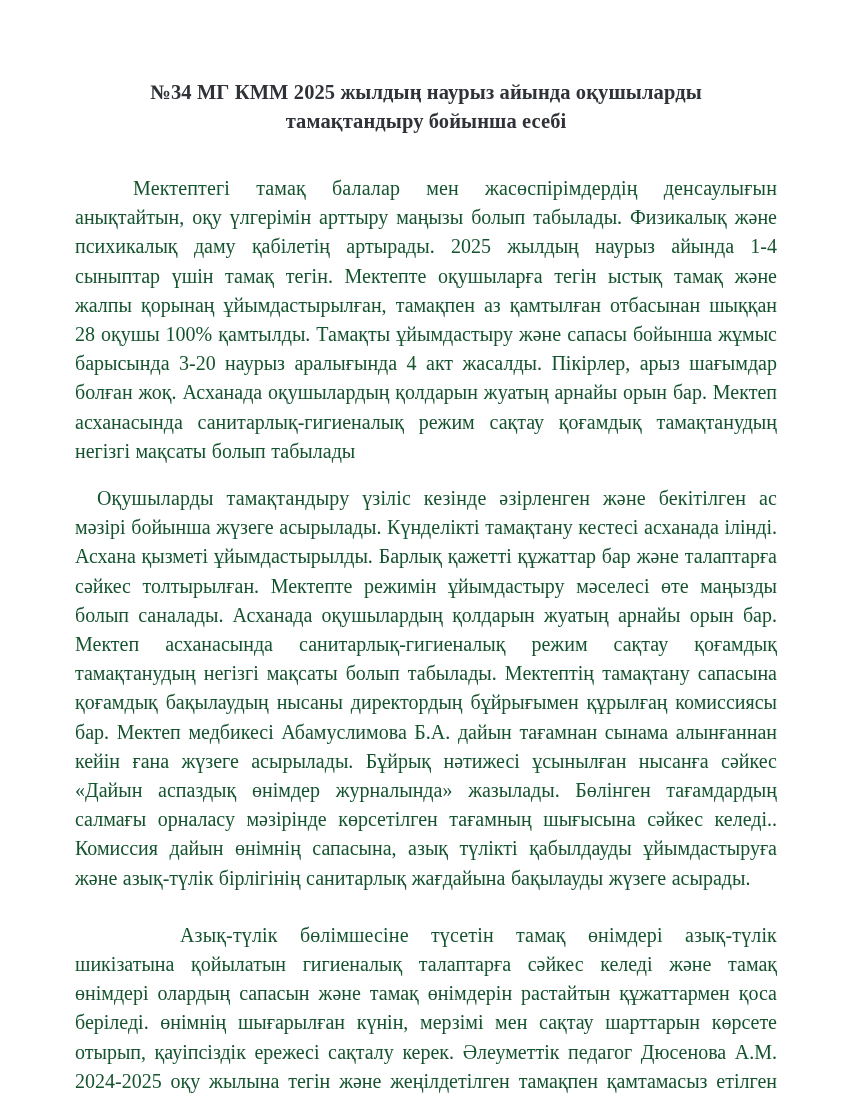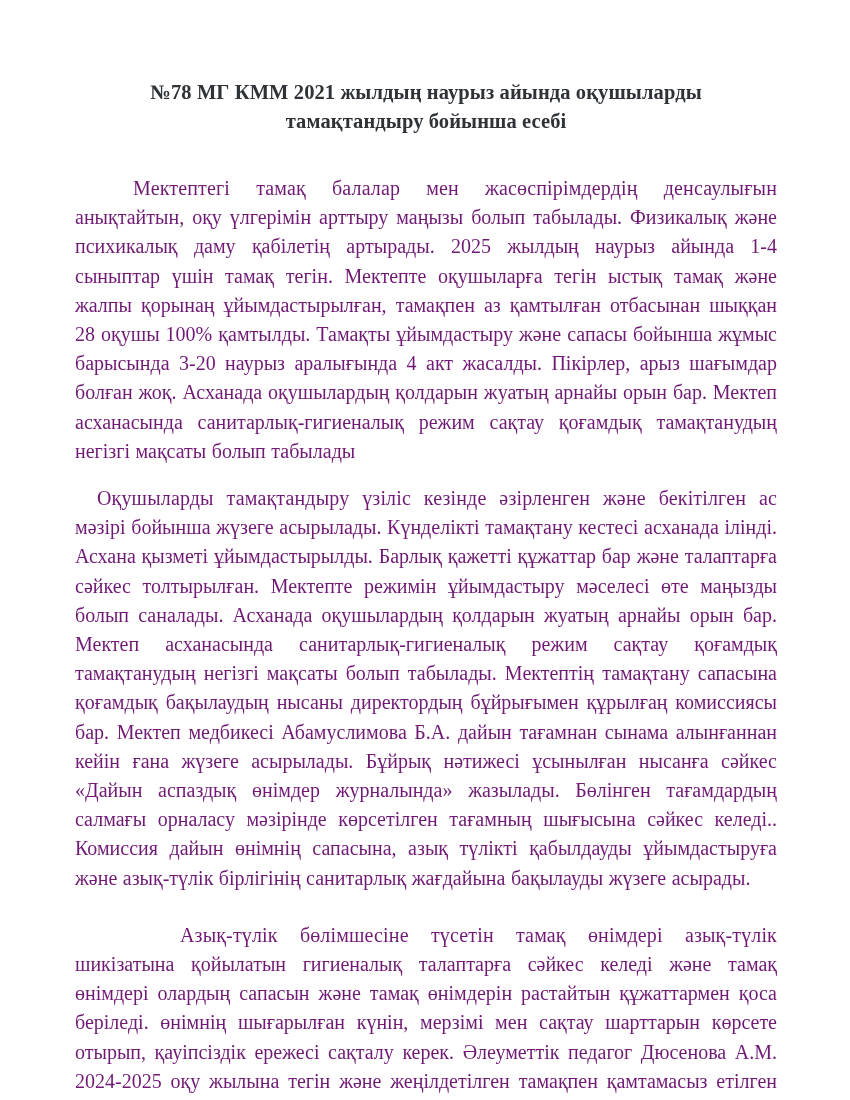--- a/index.html
+++ b/index.html
@@ -30,21 +30,21 @@
     color: #2f3338;
     margin: 0 0 0 0;
     padding: 0 10px;
     letter-spacing: 0.1px;
   }
   .para {
     font-size: 20px;
     line-height: 29.2px;
     text-align: justify;
     text-justify: inter-word;
-    color: #701a75;
+    color: #14532d;
     margin: 0;
     word-spacing: 0.5px;
   }
   .para-1 {
     margin-top: 38px;
     text-indent: 58px;
   }
   .para-2 {
     margin-top: 18px;
     text-indent: 22px;
@@ -57,21 +57,21 @@
   .para::first-line {
     letter-spacing: 0.15px;
   }
 </style>
 </head>
 <body>
 
 <div class="page">
   <div class="doc-body">
 
-    <h1 class="doc-title">№78 МГ КММ  2021 жылдың  наурыз айында оқушыларды  тамақтандыру бойынша есебі</h1>
+    <h1 class="doc-title">№34 МГ КММ  2025 жылдың  наурыз айында оқушыларды  тамақтандыру бойынша есебі</h1>
 
     <p class="para para-1">Мектептегі тамақ балалар мен жасөспірімдердің денсаулығын анықтайтын, оқу үлгерімін арттыру маңызы болып табылады. Физикалық және психикалық даму қабілетің артырады.    2025 жылдың наурыз  айында 1-4 сыныптар үшін тамақ тегін. Мектепте оқушыларға тегін ыстық тамақ және жалпы  қорынаң ұйымдастырылған, тамақпен аз қамтылған отбасынан шыққан 28 оқушы 100% қамтылды. Тамақты ұйымдастыру және сапасы бойынша жұмыс барысында  3-20 наурыз  аралығында 4 акт жасалды. Пікірлер, арыз  шағымдар  болған жоқ. Асханада  оқушылардың  қолдарын  жуатың   арнайы  орын  бар. Мектеп асханасында  санитарлық-гигиеналық  режим  сақтау  қоғамдық  тамақтанудың негізгі мақсаты болып табылады</p>
 
     <p class="para para-2">Оқушыларды тамақтандыру үзіліс кезінде әзірленген және бекітілген ас мәзірі бойынша жүзеге асырылады. Күнделікті тамақтану кестесі асханада ілінді. Асхана қызметі ұйымдастырылды. Барлық қажетті құжаттар бар және талаптарға сәйкес толтырылған. Мектепте  режимін ұйымдастыру мәселесі өте маңызды болып саналады. Асханада оқушылардың қолдарын жуатың  арнайы орын бар. Мектеп асханасында  санитарлық-гигиеналық  режим  сақтау  қоғамдық  тамақтанудың негізгі  мақсаты  болып  табылады.  Мектептің  тамақтану  сапасына  қоғамдық бақылаудың  нысаны  директордың  бұйрығымен  құрылғаң  комиссиясы  бар. Мектеп медбикесі Абамуслимова Б.А. дайын тағамнан сынама алынғаннан кейін ғана жүзеге асырылады. Бұйрық  нәтижесі ұсынылған нысанға сәйкес «Дайын аспаздық  өнімдер   журналында»  жазылады.  Бөлінген  тағамдардың  салмағы орналасу мәзірінде көрсетілген тағамның шығысына сәйкес келеді.. Комиссия дайын өнімнің сапасына, азық түлікті қабылдауды ұйымдастыруға және азық-түлік бірлігінің санитарлық жағдайына бақылауды жүзеге асырады.</p>
 
     <p class="para para-3">Азық-түлік бөлімшесіне түсетін тамақ өнімдері азық-түлік шикізатына қойылатын гигиеналық талаптарға сәйкес келеді және тамақ өнімдері олардың сапасын және тамақ өнімдерін растайтын құжаттармен қоса беріледі. өнімнің шығарылған күнін, мерзімі мен сақтау шарттарын көрсете отырып, қауіпсіздік ережесі сақталу керек.       Әлеуметтік педагог Дюсенова А.М. 2024-2025 оқу жылына тегін және жеңілдетілген тамақпен қамтамасыз етілген оқушылардың тізімі бойынша   асханаға қатысуын күн сайын бақылайды, №78 МГ КММ - нің қорындағы  қаражат тегін тамақтандыруды ұйымдастыру тізіміне  тіркеледі. 2024-2025 оқу жылына. 1-4 сыныптар аралығында сабаққа қатысуды сынып жетекшілері бақылайды. Оқушыларды тамақтандыру мәселесі өте жауапты,</p>
 
   </div>
 </div>
 

